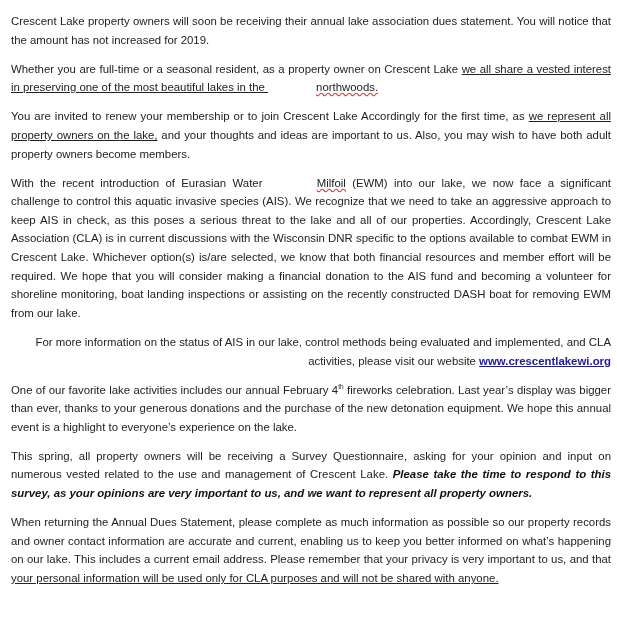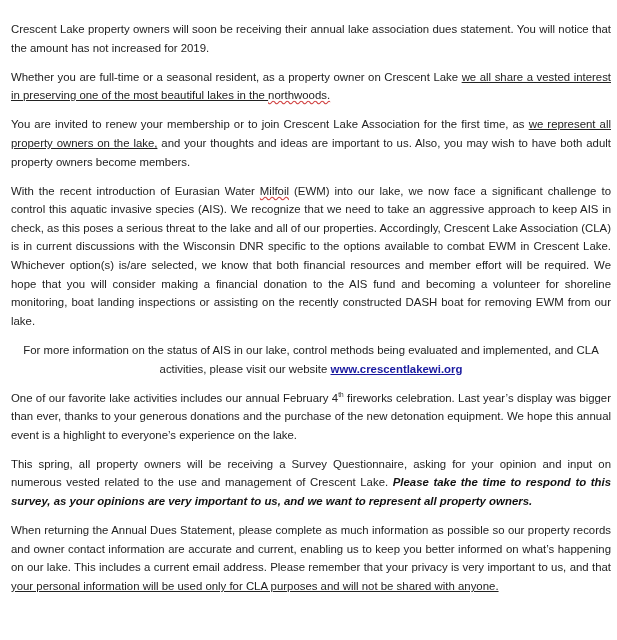--- a/index.html
+++ b/index.html
@@ -1,38 +1,38 @@
 <!DOCTYPE html>
 <html><head>
 <meta charset="utf-8">
 <style>
   html, body { margin: 0; padding: 0; background: #ffffff; }
   body {
     width: 617px; height: 640px; overflow: hidden;
     font-family: "Liberation Sans", "DejaVu Sans", sans-serif;
     font-size: 11.4px; color: #222222;
   }
-  .doc { padding: 20px 6px 0 11px; box-sizing: border-box; width: 617px; }
+  .doc { padding: 12px 6px 0 11px; box-sizing: border-box; width: 617px; }
   p { margin: 0 0 10.5px 0; line-height: 18.6px; text-align: justify; }
-  p.left { text-align: center; }
+  p.left { text-align: right; }
   .u { text-decoration: underline; }
   .b { font-weight: bold; color: #111; font-style: italic; }
   a.link { color: #1a1aa0; font-weight: bold; text-decoration: underline; }
-  .squig { text-decoration: underline wavy #d04040; }
+  .squig { text-decoration: underline wavy #d04040; margin-left: 48px; }
   sup { font-size: 6.5px; vertical-align: super; line-height: 0; }
 </style>
 </head>
 <body>
 
 <div class="doc">
   <p>Crescent Lake property owners will soon be receiving their annual lake association dues statement.  You will notice that the amount has not increased for 2019.</p>
 
   <p><span>Whether you are full-time or a seasonal resident, as a property owner on Crescent Lake </span><span class="u">we all share a vested interest in preserving one of the most beautiful lakes in the </span><span class="u squig">northwoods.</span></p>
 
-  <p><span>You are invited to renew your membership or to join Crescent Lake Association for the first time, as </span><span class="u">we represent all property owners on the lake,</span><span> and your thoughts and ideas are important to us.  Also, you may wish to have both adult property owners become members.</span></p>
+  <p><span>You are invited to renew your membership or to join Crescent Lake Accordingly for the first time, as </span><span class="u">we represent all property owners on the lake,</span><span> and your thoughts and ideas are important to us.  Also, you may wish to have both adult property owners become members.</span></p>
 
   <p><span>With the recent introduction of Eurasian Water </span><span class="squig">Milfoil</span><span> (EWM) into our lake, we now face a significant challenge to control this aquatic invasive species (AIS).   We recognize that we need to take an aggressive approach to keep AIS in check, as this poses a serious threat to the lake and all of our properties.  Accordingly, Crescent Lake Association (CLA) is in current discussions with the Wisconsin DNR specific to the options available to combat EWM in Crescent Lake.  Whichever option(s) is/are selected, we know that both financial resources and member effort will be required.  We hope that you will consider making a financial donation to the AIS fund and becoming a volunteer for shoreline monitoring, boat landing inspections or assisting on the recently constructed DASH boat for removing EWM from our lake.</span></p>
 
   <p class="left"><span>For more information on the status of AIS in our lake, control methods being evaluated and implemented, and CLA activities, please visit our website </span><a class="link">www.crescentlakewi.org</a></p>
 
   <p><span>One of our favorite lake activities includes our annual February 4</span><sup>th</sup><span> fireworks celebration.  Last year’s display was bigger than ever, thanks to your generous donations and the purchase of the new detonation equipment.  We hope this annual event is a highlight to everyone’s experience on the lake.</span></p>
 
 
   <p><span>This spring, all property owners will be receiving a Survey Questionnaire, asking for your opinion and input on numerous vested related to the use and management of Crescent Lake.  </span><span class="b">Please take the time to respond to this survey, as your opinions are very important to us, and we want to represent all property owners.</span></p>
 

